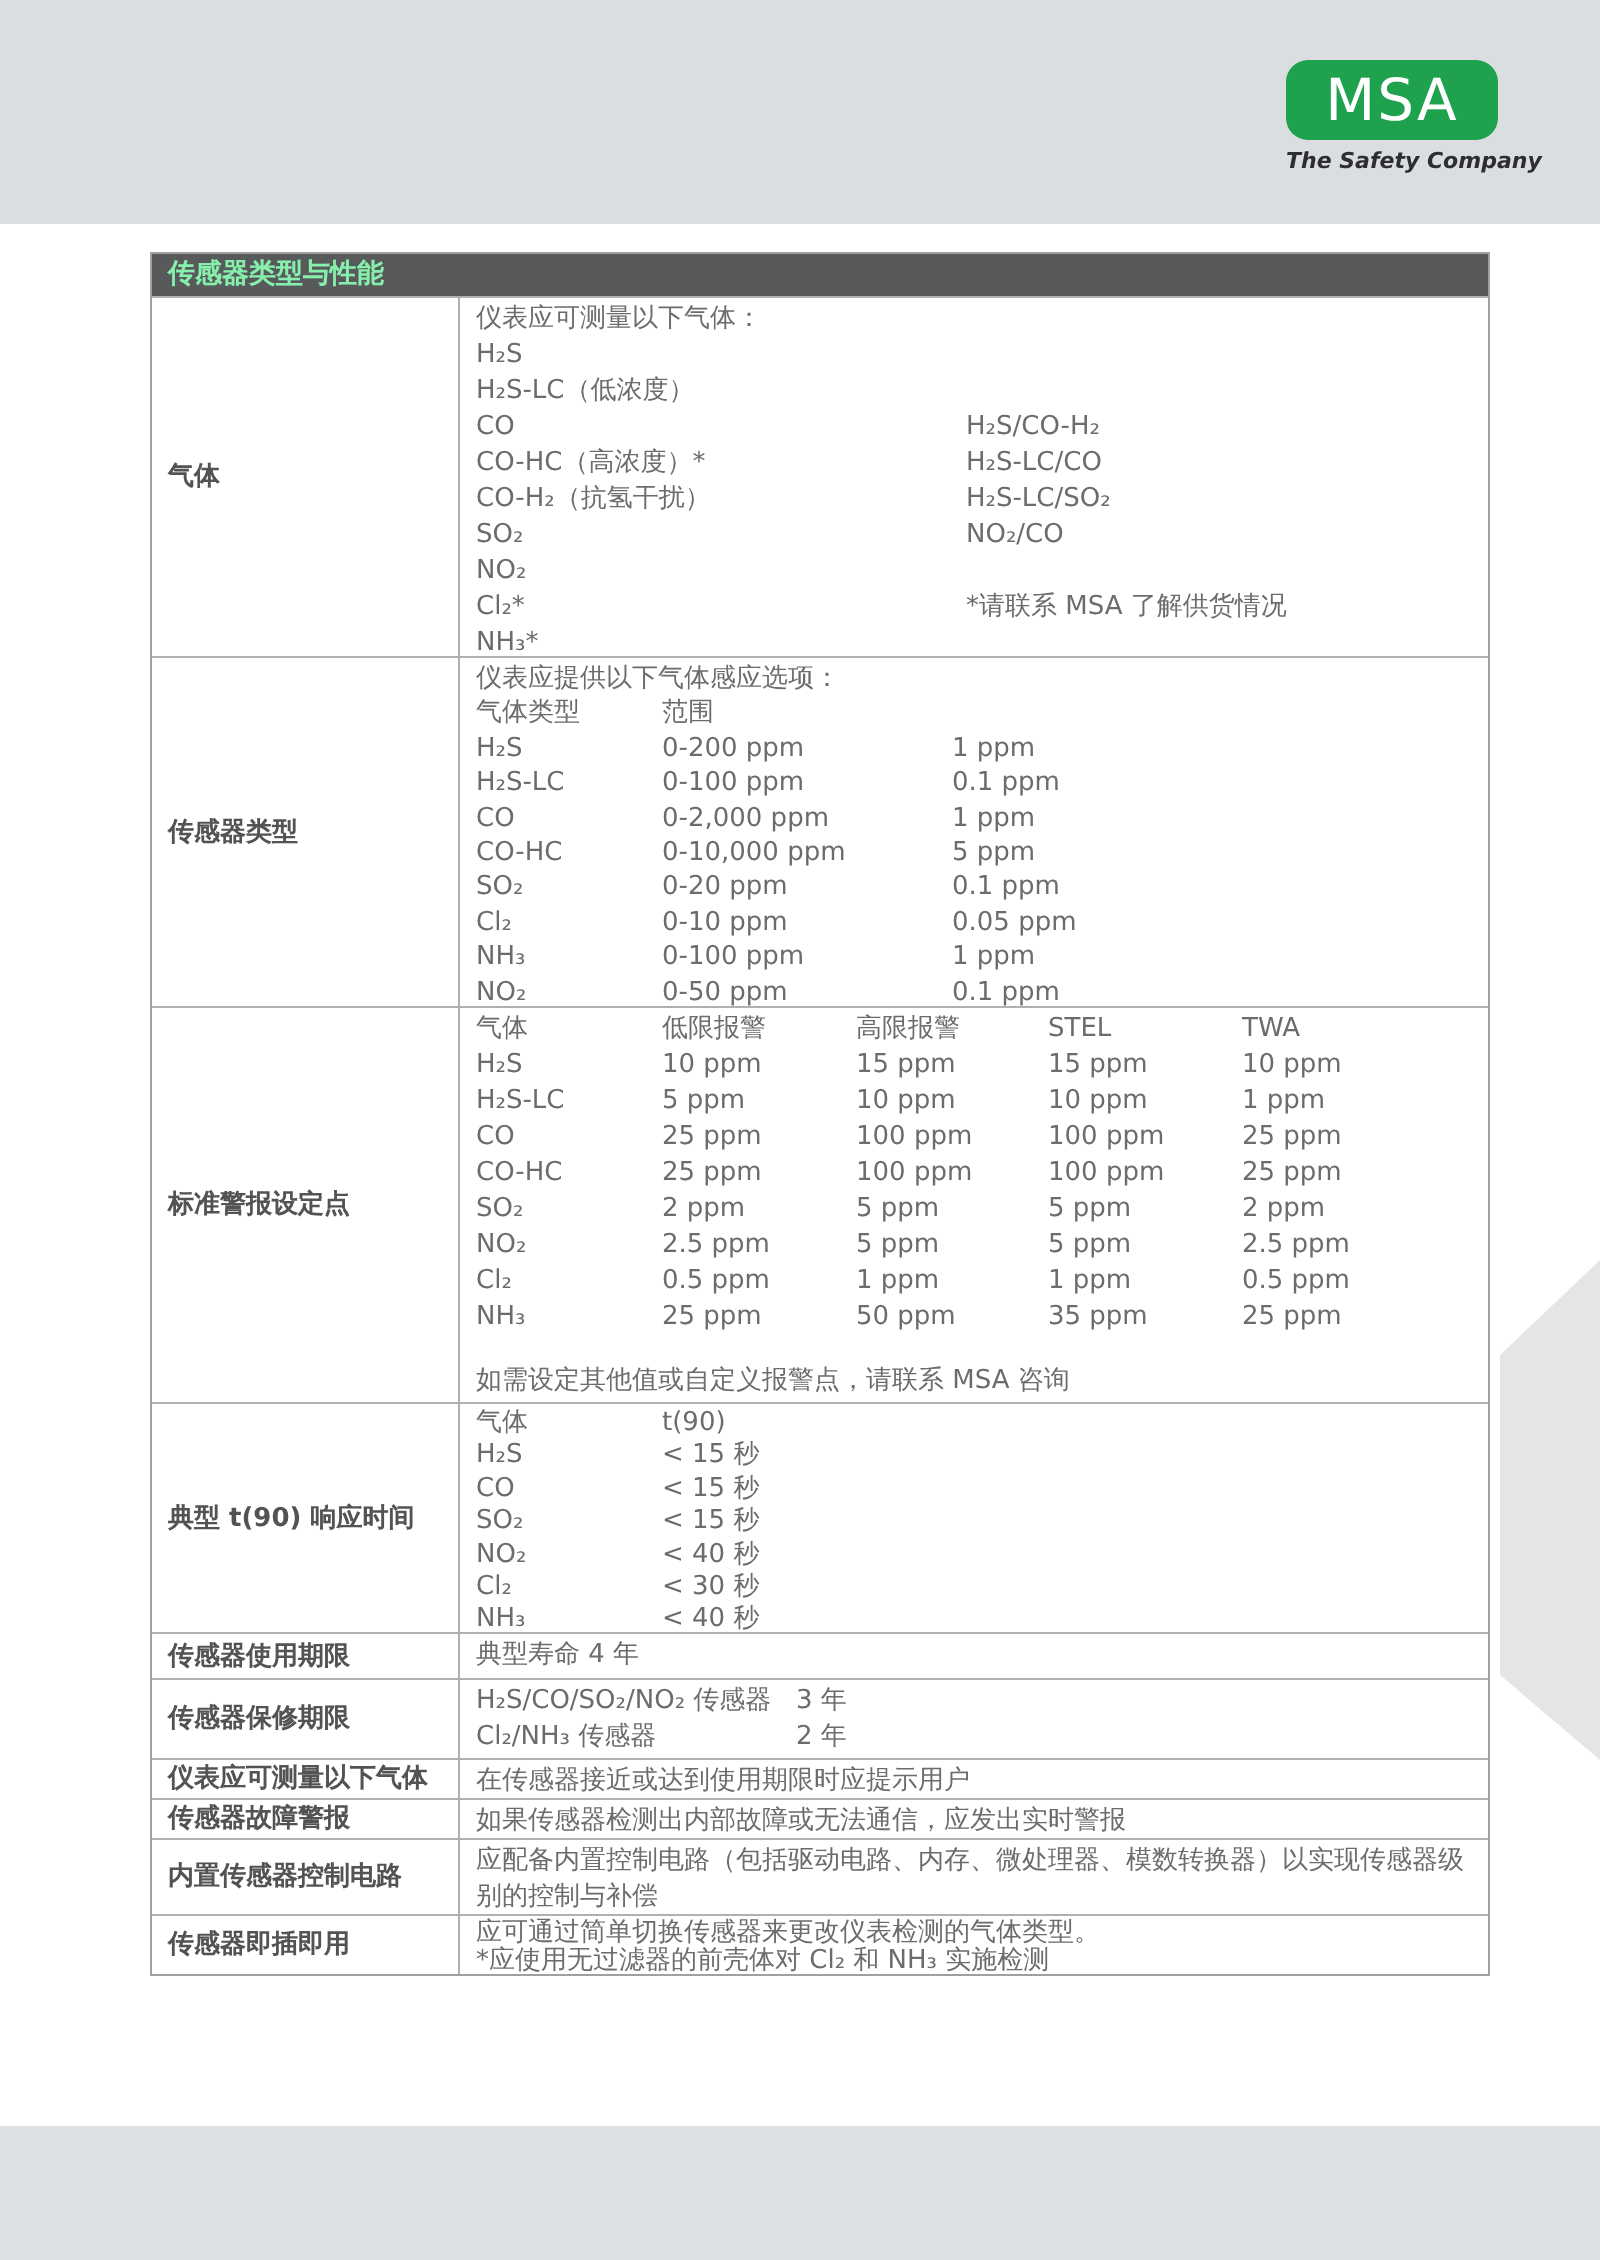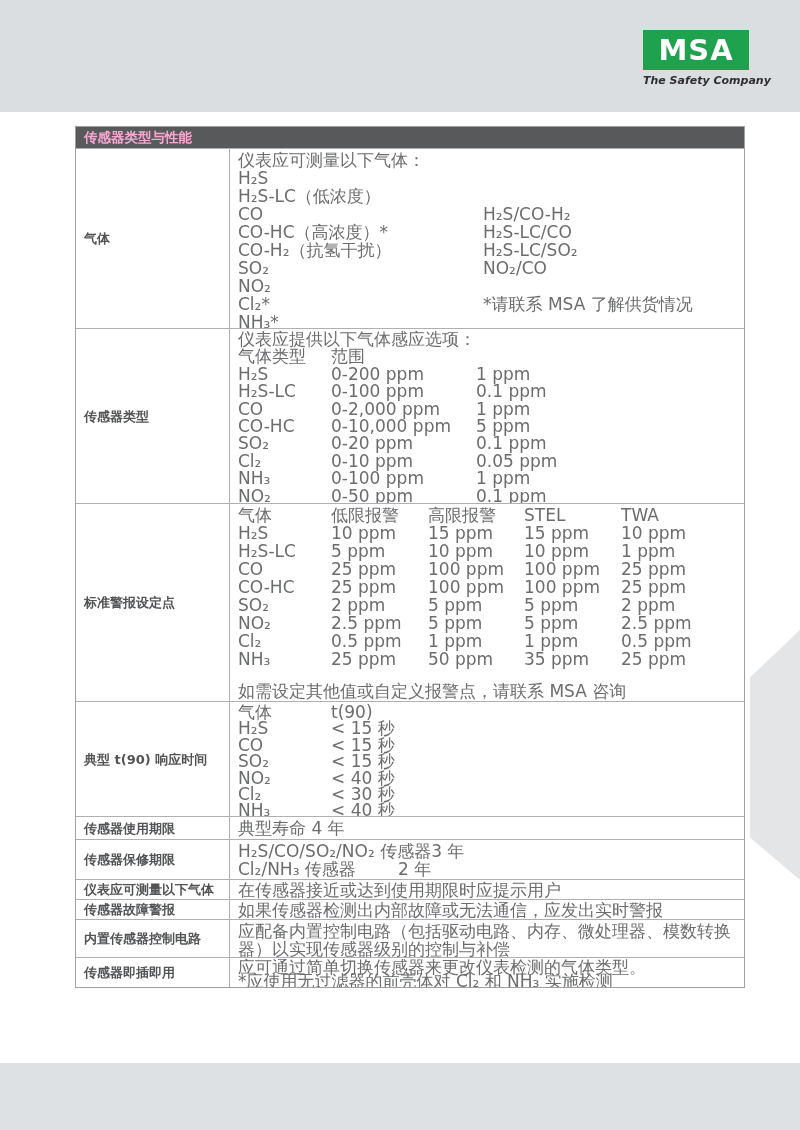--- a/index.html
+++ b/index.html
@@ -9,31 +9,31 @@
 
   
   .band-top    { position:absolute; left:0; top:0; width:800px; height:112px; background:var(--band_top,#dbdee0); }
   .band-bottom { position:absolute; left:0; bottom:0; width:800px; height:67px; background:var(--band_bottom,#dee1e4); }
   .chevron     { position:absolute; left:750px; top:630px; width:50px; height:250px; background:var(--chevron,#e3e5e7);
                  clip-path:polygon(100% 0%, 0% 19%, 0% 83%, 100% 100%); }
 
   
   .logo { position:absolute; left:643px; top:30px; width:106px; }
   .logo-box { height:40px; background:var(--brand_green,#1fa24d); color:#fff; display:flex; align-items:center; justify-content:center;
-              font-weight:bold; font-size:29px; letter-spacing:1px; }
+              font-weight:normal; font-size:29px; letter-spacing:1px;border-radius:11px; }
   .logo-tag { margin-top:4px; text-align:right; font-style:italic; font-weight:bold; font-size:11px; color:var(--tagline,#2e2e30); white-space:nowrap; }
 
   
   .spec-table { position:absolute; left:75px; top:126px; width:670px; border:1px solid #9ea0a3; background:#fff; }
-  .thead { background:var(--header_bar,#58595b); color:#f9a8d4; font-weight:bold; font-size:13.5px; height:21px; line-height:20px; padding:0 8px; }
+  .thead { background:var(--header_bar,#58595b); color:#86efac; font-weight:bold; font-size:13.5px; height:21px; line-height:20px; padding:0 8px; }
   .trow { display:flex; border-top:1px solid var(--border,#aeb0b3); }
   .trow:first-of-type { border-top:none; }
   .tlabel { flex:0 0 154px; width:154px; border-right:1px solid var(--border,#aeb0b3); display:flex; align-items:center;
             padding:0 6px 0 8px; font-weight:bold; font-size:13px; color:var(--label_text,#525355); line-height:15px; }
-  .tcell { flex:1; padding:2px 6px 0 8px; font-size:17px; color:var(--text,#6b6c6e); overflow:hidden; }
+  .tcell { flex:1; padding:2px 6px 0 8px; font-size:13px; color:var(--text,#6b6c6e); overflow:hidden; }
 
   .h180{height:180px} .h175{height:175px} .h198{height:198px} .h115{height:115px}
   .h23{height:23px} .h40{height:40px} .h20{height:20px} .h38{height:38px} .h30{height:30px}
 
   .line { line-height:18px; white-space:nowrap; }
   .types .line { line-height:17.4px; }
   .t90 .line { line-height:16.4px; }
   .wrap .line { white-space:normal; }
   .tight .line { line-height:14px; }
   .s20 .line { line-height:17px; }

